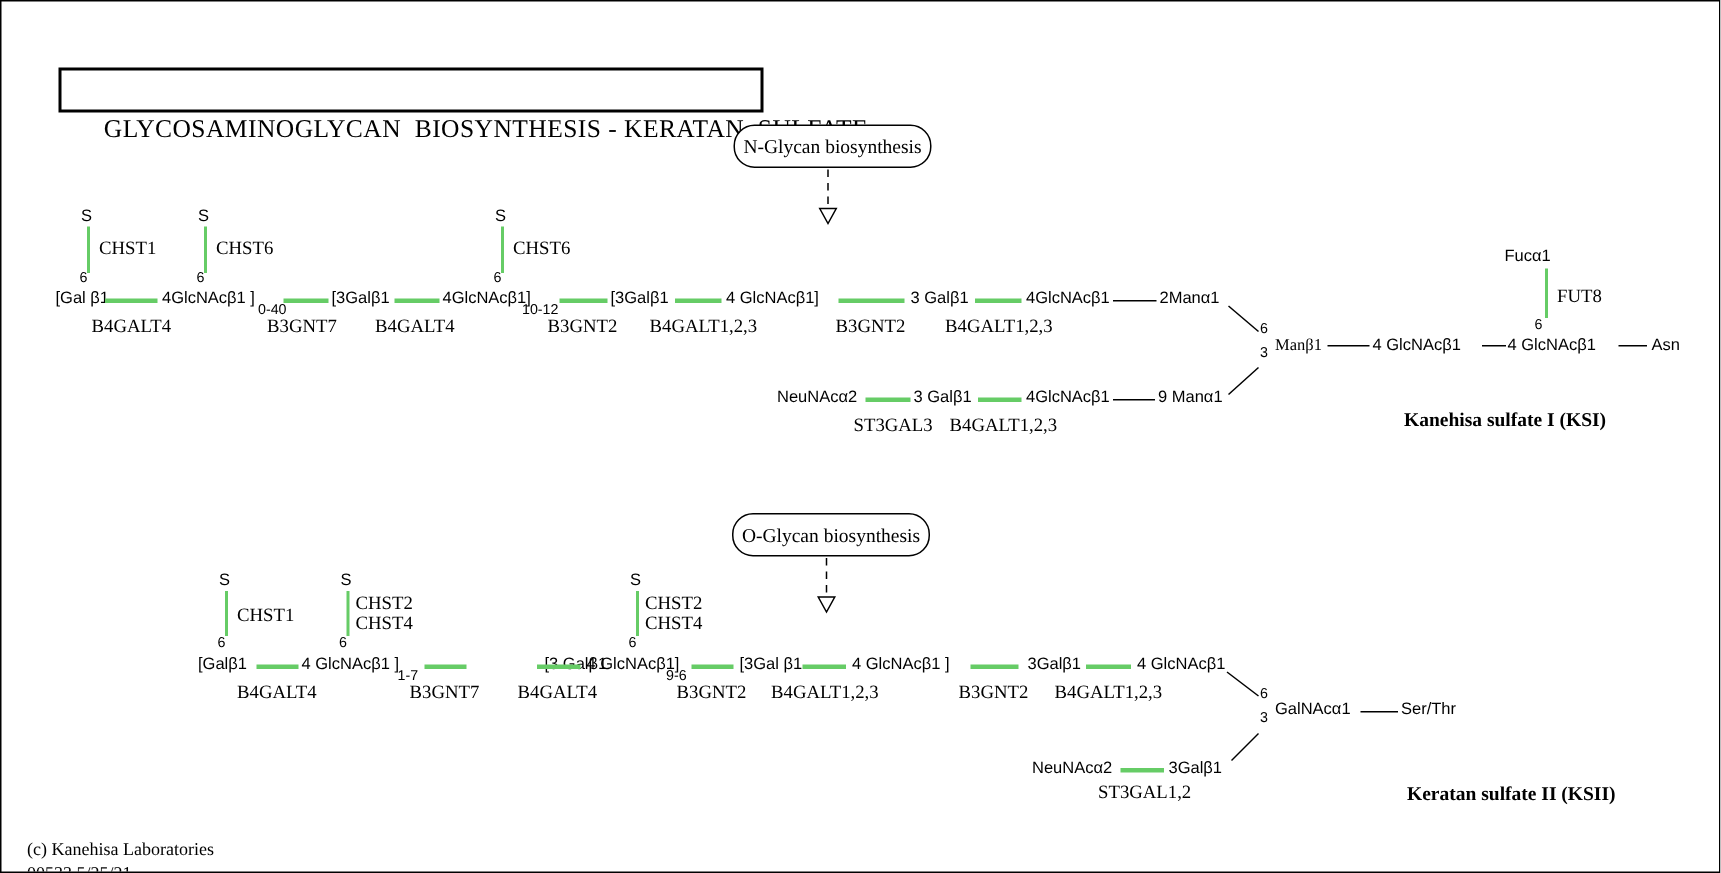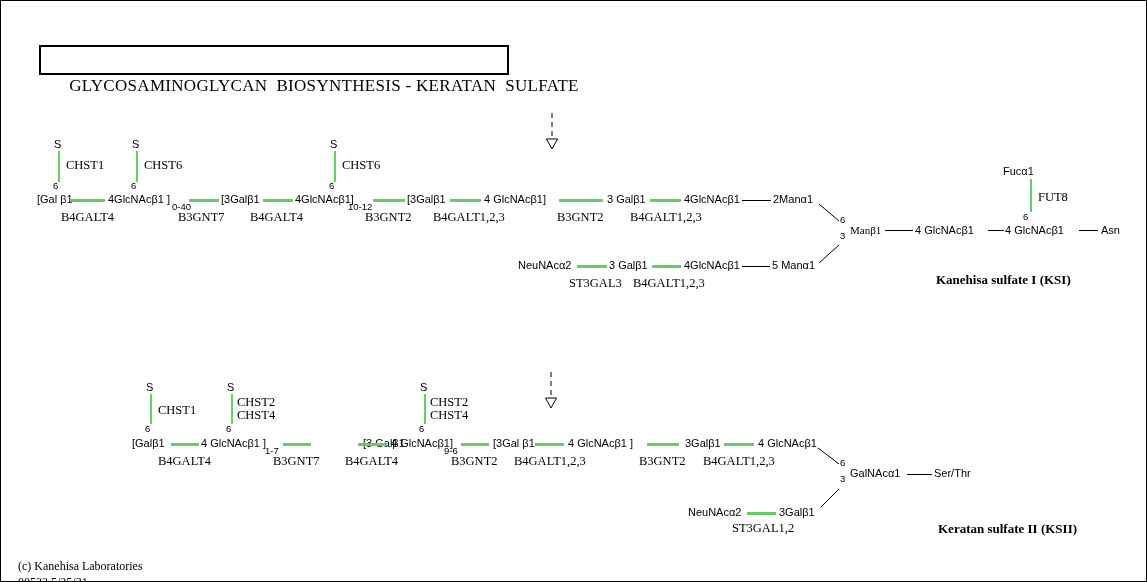--- a/index.html
+++ b/index.html
@@ -26,20 +26,26 @@
 </style>
 </head>
 <body>
 
 <div id="canvas">
 
   <div class="titleBox">
     <span>GLYCOSAMINOGLYCAN  BIOSYNTHESIS - KERATAN  SULFATE</span>
   </div>
 
+  <div class="oval" style="left:488px;top:82px;width:132px;height:29px;">
+    <span>N-Glycan biosynthesis</span>
+  </div>
+  <div class="oval" style="left:487px;top:341px;width:132px;height:29px;">
+    <span>O-Glycan biosynthesis</span>
+  </div>
 
   <svg class="overlay" width="1147" height="582">
     <line x1="551" y1="112" x2="551" y2="137" stroke="#000" stroke-width="1" stroke-dasharray="5,4"></line>
     <polygon points="545.5,138 556.5,138 551,148" fill="#fff" stroke="#000" stroke-width="1"></polygon>
     <line x1="550" y1="371" x2="550" y2="396" stroke="#000" stroke-width="1" stroke-dasharray="5,4"></line>
     <polygon points="544.5,397 555.5,397 550,407" fill="#fff" stroke="#000" stroke-width="1"></polygon>
     <line x1="818" y1="203" x2="838" y2="220" stroke="#000" stroke-width="1"></line>
     <line x1="818" y1="262" x2="838" y2="244" stroke="#000" stroke-width="1"></line>
     <line x1="817" y1="447" x2="838" y2="463" stroke="#000" stroke-width="1"></line>
     <line x1="820" y1="506" x2="838" y2="488" stroke="#000" stroke-width="1"></line>
@@ -87,21 +93,21 @@
   <span class="enz" style="left:432px;top:209px;">B4GALT1,2,3</span>
   <span class="enz" style="left:556px;top:209px;">B3GNT2</span>
   <span class="enz" style="left:629px;top:209px;">B4GALT1,2,3</span>
 
   <span class="res" style="left:517px;top:258px;">NeuNAcα2</span>
   <div class="gb" style="left:576px;top:264px;width:30px;"></div>
   <span class="res" style="left:608px;top:258px;">3 Galβ1</span>
   <div class="gb" style="left:651px;top:264px;width:29px;"></div>
   <span class="res" style="left:683px;top:258px;">4GlcNAcβ1</span>
   <div class="kb" style="left:741px;top:265px;width:28px;"></div>
-  <span class="res" style="left:771px;top:258px;">5 Manα1</span>
+  <span class="res" style="left:771px;top:258px;">9 Manα1</span>
   <span class="enz" style="left:568px;top:275px;">ST3GAL3</span>
   <span class="enz" style="left:632px;top:275px;">B4GALT1,2,3</span>
 
   <span class="pos" style="left:839px;top:214px;">6</span>
   <span class="res" style="left:849px;top:223px;font-family:Liberation Serif, serif;">Manβ1</span>
   <span class="pos" style="left:839px;top:230px;">3</span>
   <div class="kb" style="left:884px;top:229px;width:28px;"></div>
   <span class="res" style="left:914px;top:223px;">4 GlcNAcβ1</span>
   <div class="kb" style="left:987px;top:229px;width:16px;"></div>
   <span class="res" style="left:1004px;top:223px;">4 GlcNAcβ1</span>

